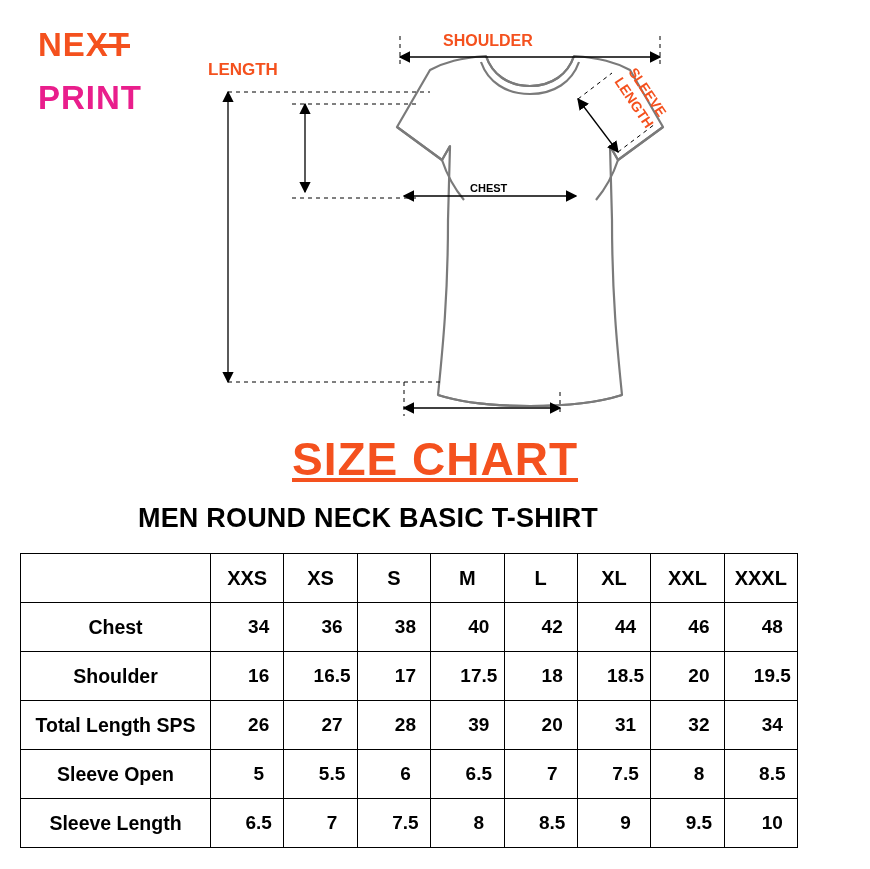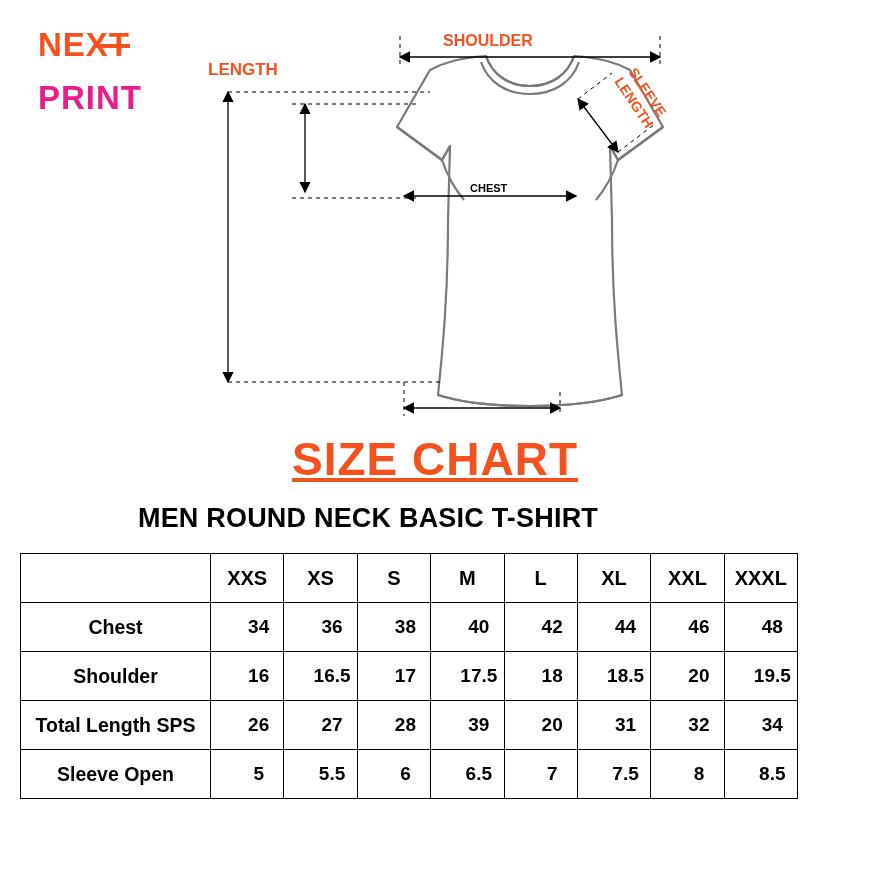--- a/index.html
+++ b/index.html
@@ -290,14 +290,25 @@
       <td class="row-label">Sleeve Open</td>
       <td class="val">5</td>
       <td class="val">5.5</td>
       <td class="val">6</td>
       <td class="val">6.5</td>
       <td class="val">7</td>
       <td class="val">7.5</td>
       <td class="val">8</td>
       <td class="val">8.5</td>
     </tr>
+    <tr>
+      <td class="row-label">Sleeve Length</td>
+      <td class="val">6.5</td>
+      <td class="val">7</td>
+      <td class="val">7.5</td>
+      <td class="val">8</td>
+      <td class="val">8.5</td>
+      <td class="val">9</td>
+      <td class="val">9.5</td>
+      <td class="val">10</td>
+    </tr>
   </tbody>
 </table>
 
 </body></html>

